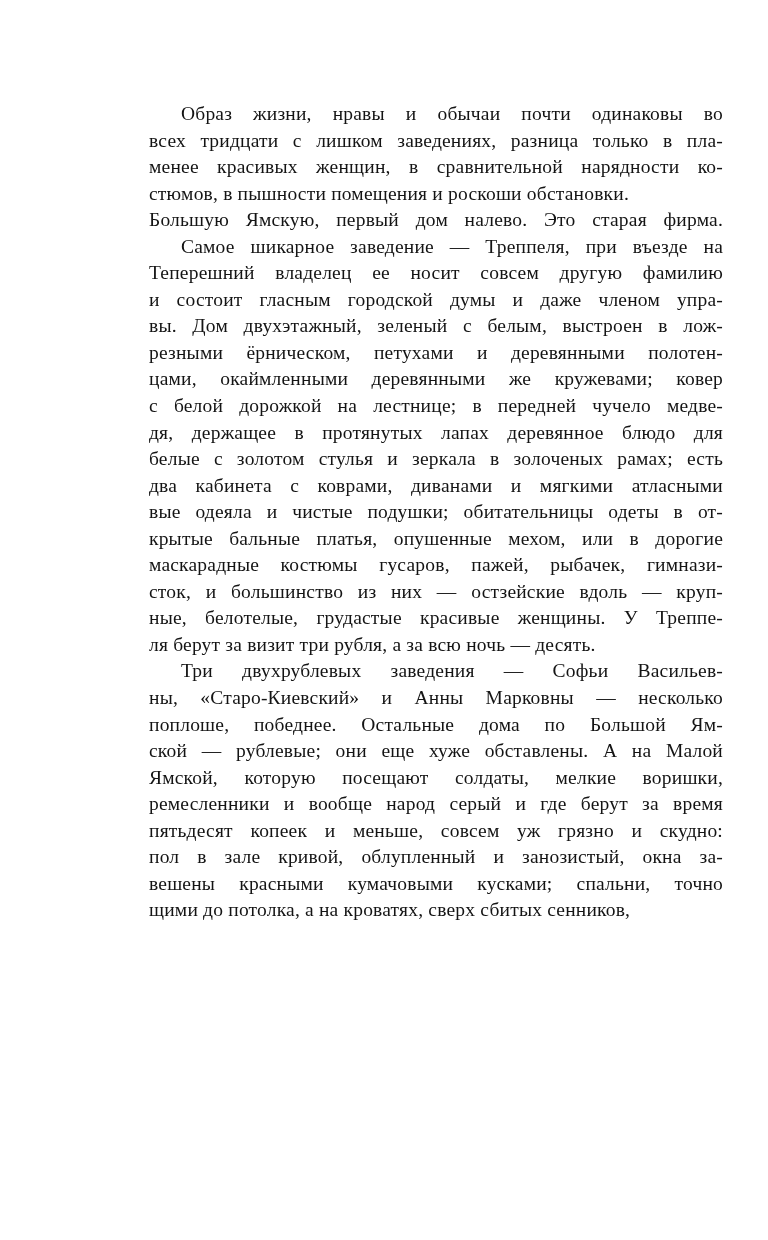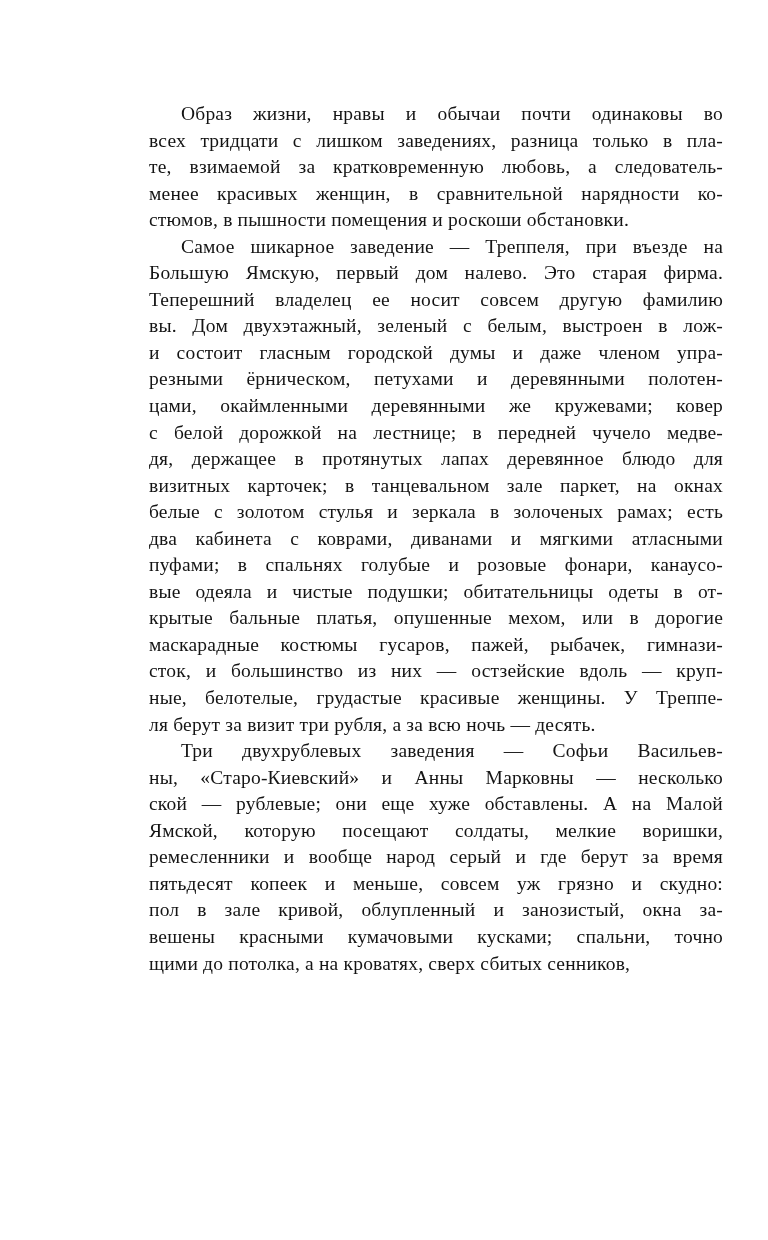--- a/index.html
+++ b/index.html
@@ -64,48 +64,46 @@
   }
 </style>
 </head>
 <body>
 
 <div class="book-page">
   <div class="text-block" id="text-block">
       <div class="para">
         <div class="line first">Образ жизни, нравы и обычаи почти одинаковы во</div>
         <div class="line">всех тридцати с лишком заведениях, разница только в пла-</div>
-        <div class="line">те, взимаемой за кратковременную любовь, а следователь-</div>
         <div class="line">менее красивых женщин, в сравнительной нарядности ко-</div>
         <div class="line last">стюмов, в пышности помещения и роскоши обстановки.</div>
       </div>
       <div class="para">
+        <div class="line">Большую Ямскую, первый дом налево. Это старая фирма.</div>
         <div class="line first">Самое шикарное заведение — Треппеля, при въезде на</div>
-        <div class="line">Большую Ямскую, первый дом налево. Это старая фирма.</div>
         <div class="line">Теперешний владелец ее носит совсем другую фамилию</div>
+        <div class="line">и состоит гласным городской думы и даже членом упра-</div>
         <div class="line">вы. Дом двухэтажный, зеленый с белым, выстроен в лож-</div>
-        <div class="line">и состоит гласным городской думы и даже членом упра-</div>
         <div class="line">резными ёрническом, петухами и деревянными полотен-</div>
         <div class="line">цами, окаймленными деревянными же кружевами; ковер</div>
         <div class="line">с белой дорожкой на лестнице; в передней чучело медве-</div>
         <div class="line">дя, держащее в протянутых лапах деревянное блюдо для</div>
-        <div class="line">визитных карточек; в танцевальном зале паркет, на окнах</div>
         <div class="line">белые с золотом стулья и зеркала в золоченых рамах; есть</div>
         <div class="line">два кабинета с коврами, диванами и мягкими атласными</div>
-        <div class="line">пуфами; в спальнях голубые и розовые фонари, канаусо-</div>
         <div class="line">вые одеяла и чистые подушки; обитательницы одеты в от-</div>
         <div class="line">крытые бальные платья, опушенные мехом, или в дорогие</div>
         <div class="line">маскарадные костюмы гусаров, пажей, рыбачек, гимнази-</div>
         <div class="line">сток, и большинство из них — остзейские вдоль — круп-</div>
         <div class="line">ные, белотелые, грудастые красивые женщины. У Треппе-</div>
         <div class="line last">ля берут за визит три рубля, а за всю ночь — десять.</div>
       </div>
       <div class="para">
         <div class="line first">Три двухрублевых заведения — Софьи Васильев-</div>
         <div class="line">ны, «Старо-Киевский» и Анны Марковны — несколько</div>
+        <div class="line">поплоше, победнее. Остальные дома по Большой Ям-</div>
         <div class="line">ской — рублевые; они еще хуже обставлены. А на Малой</div>
         <div class="line">Ямской, которую посещают солдаты, мелкие воришки,</div>
         <div class="line">ремесленники и вообще народ серый и где берут за время</div>
         <div class="line">пятьдесят копеек и меньше, совсем уж грязно и скудно:</div>
         <div class="line">пол в зале кривой, облупленный и занозистый, окна за-</div>
         <div class="line">вешены красными кумачовыми кусками; спальни, точно</div>
         <div class="line last">щими до потолка, а на кроватях, сверх сбитых сенников,</div>
       </div>
     </div>
   <div class="footer">

